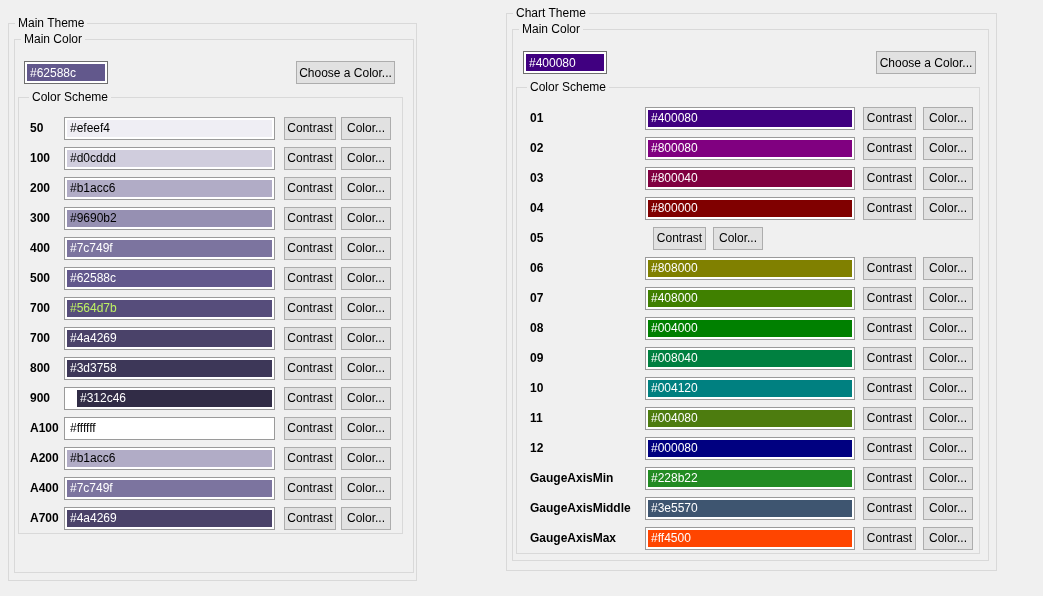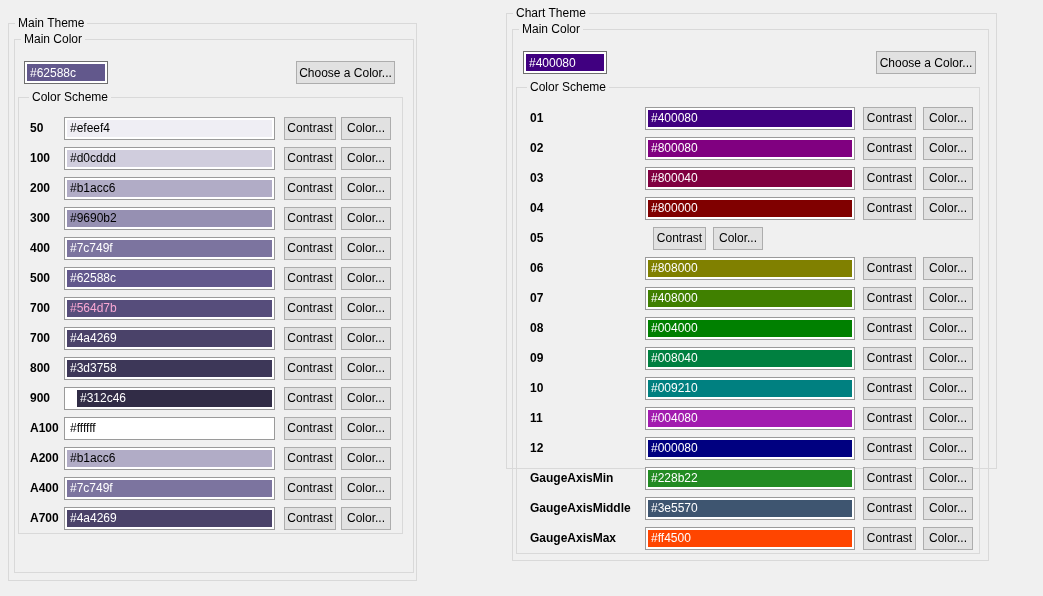--- a/index.html
+++ b/index.html
@@ -32,21 +32,21 @@
     height:100%; display:flex; align-items:center;
     padding-left:3px; box-sizing:border-box; overflow:hidden; white-space:nowrap;
   }
 
   .rows { position:absolute; left:0; right:0; top:0; bottom:0; padding-top:15px; }
   .row { display:flex; align-items:center; height:30px; }
   .row-label { font-weight:bold; white-space:nowrap; }
 
   
   .panel-left  { left:8px;   top:23px; width:409px; height:558px; }
-  .panel-right { left:506px; top:13px; width:491px; height:456px; }
+  .panel-right { left:506px; top:13px; width:491px; height:558px; }
   .panel-left  .maincolor { left:5px; top:15px; width:400px; height:534px; }
   .panel-right .maincolor { left:5px; top:15px; width:477px; height:532px; }
   .panel-left  .swatch { left:9px;  top:21px; }
   .panel-right .swatch { left:10px; top:21px; }
   .panel-left  .choose-btn { left:281px; top:21px; width:99px; }
   .panel-right .choose-btn { left:363px; top:21px; width:100px; }
   .panel-left  .scheme { left:3px; top:57px; width:385px; height:437px; }
   .panel-right .scheme { left:3px; top:57px; width:464px; height:467px; }
 
   
@@ -119,21 +119,21 @@
     <span class="row-label">500</span>
     <div class="color-field">
       <div class="cf-inner" style="background-color: rgb(98, 88, 140); color: rgb(255, 255, 255);">#62588c</div>
     </div>
     <button class="btn contrast-btn">Contrast</button>
     <button class="btn color-btn">Color...</button>
   </div>
           <div class="row">
     <span class="row-label">700</span>
     <div class="color-field">
-      <div class="cf-inner" style="background-color: rgb(86, 77, 123); color: #f9a8d4;">#564d7b</div>
+      <div class="cf-inner" style="background-color: rgb(86, 77, 123); color: #bef264;">#564d7b</div>
     </div>
     <button class="btn contrast-btn">Contrast</button>
     <button class="btn color-btn">Color...</button>
   </div>
           <div class="row">
     <span class="row-label">700</span>
     <div class="color-field">
       <div class="cf-inner" style="background-color: rgb(74, 66, 105); color: rgb(255, 255, 255);">#4a4269</div>
     </div>
     <button class="btn contrast-btn">Contrast</button>
@@ -268,29 +268,29 @@
     <span class="row-label">09</span>
     <div class="color-field">
       <div class="cf-inner" style="background-color: rgb(0, 128, 64); color: rgb(255, 255, 255);">#008040</div>
     </div>
     <button class="btn contrast-btn">Contrast</button>
     <button class="btn color-btn">Color...</button>
   </div>
           <div class="row">
     <span class="row-label">10</span>
     <div class="color-field">
-      <div class="cf-inner" style="background-color: rgb(0, 128, 128); color: rgb(255, 255, 255);">#009210</div>
+      <div class="cf-inner" style="background-color: rgb(0, 128, 128); color: rgb(255, 255, 255);">#004120</div>
     </div>
     <button class="btn contrast-btn">Contrast</button>
     <button class="btn color-btn">Color...</button>
   </div>
           <div class="row">
     <span class="row-label">11</span>
     <div class="color-field">
-      <div class="cf-inner" style="background-color: #a21caf; color: rgb(255, 255, 255);">#004080</div>
+      <div class="cf-inner" style="background-color: #4d7c0f; color: rgb(255, 255, 255);">#004080</div>
     </div>
     <button class="btn contrast-btn">Contrast</button>
     <button class="btn color-btn">Color...</button>
   </div>
           <div class="row">
     <span class="row-label">12</span>
     <div class="color-field">
       <div class="cf-inner" style="background-color: rgb(0, 0, 128); color: rgb(255, 255, 255);">#000080</div>
     </div>
     <button class="btn contrast-btn">Contrast</button>

